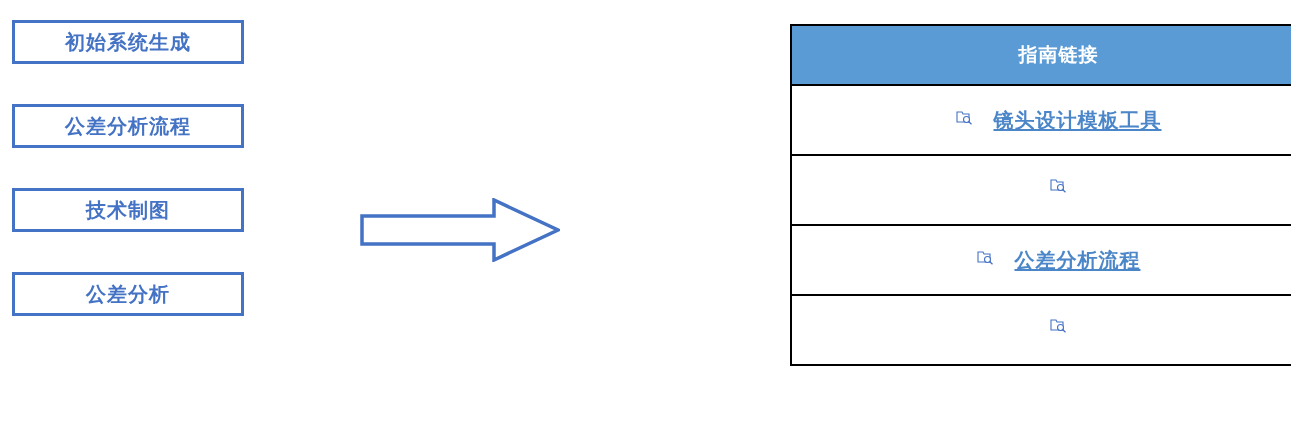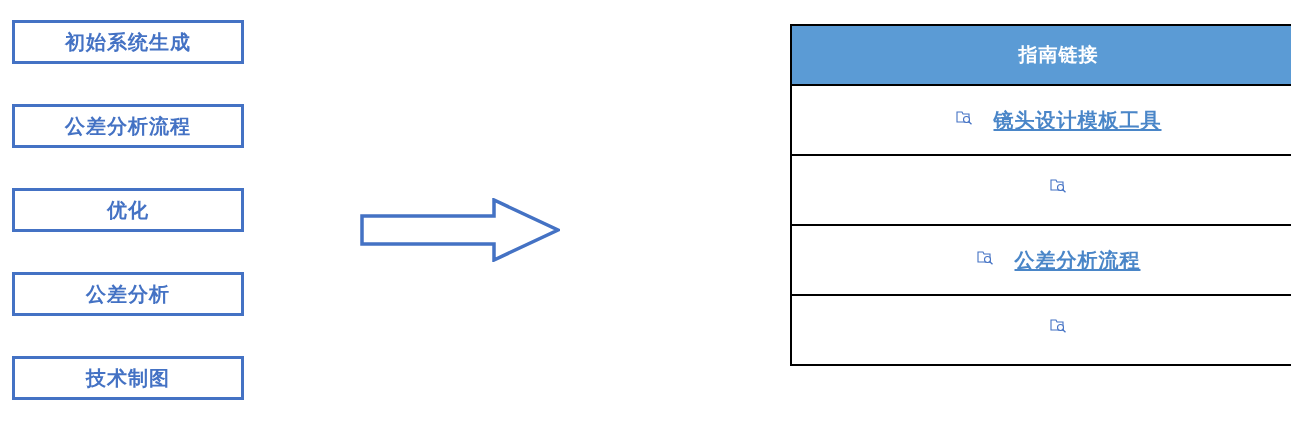--- a/index.html
+++ b/index.html
@@ -121,30 +121,27 @@
 <div id="process-flow">
 
   <div class="process-box">
     <span class="process-box-label">初始系统生成</span>
   </div>
 
   <div class="process-box">
     <span class="process-box-label">公差分析流程</span>
   </div>
 
-  <div class="process-box">
-    <span class="process-box-label">优化</span>
+
+  <div class="process-box">
+    <span class="process-box-label">技术制图</span>
   </div>
 
   <div class="process-box">
     <span class="process-box-label">公差分析</span>
-  </div>
-
-  <div class="process-box">
-    <span class="process-box-label">技术制图</span>
   </div>
 
 </div>
 
 <div id="transform-arrow">
   <svg viewBox="0 0 200 64" xmlns="http://www.w3.org/2000/svg">
     <polygon points="2,18 134,18 134,2 198,32 134,62 134,46 2,46" fill="#ffffff" stroke="#4472C4" stroke-width="3.5" stroke-linejoin="miter"></polygon>
   </svg>
 </div>
 

